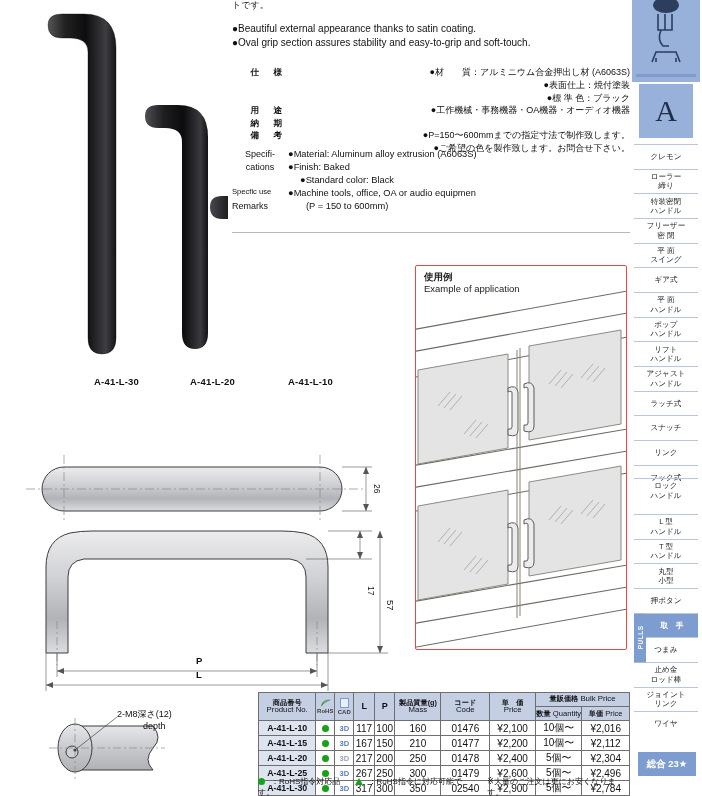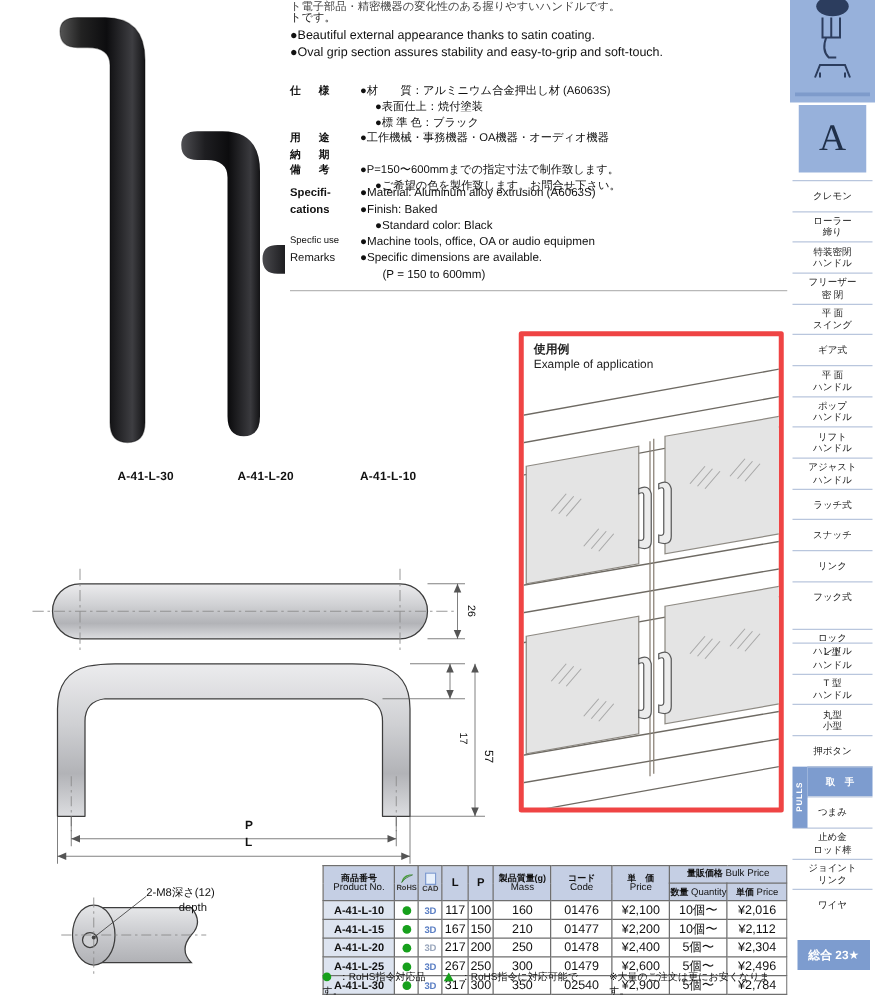--- a/index.html
+++ b/index.html
@@ -21,37 +21,37 @@
   .caption { position:absolute; font-size:9.5px; font-weight:bold; letter-spacing:.2px; color:#111; }
 
   
   #textblock { position:absolute; left:232px; top:0; width:398px; height:238px;
                font-size:9.2px; line-height:1.32; }
   #textblock .jp-lead { position:absolute; left:0; top:0; width:398px;
                         font-size:9px; color:#1a1a1a; }
   #textblock .jp-lead .clip { display:block; height:9px; overflow:hidden; opacity:.85; }
   .bullets-en { position:absolute; left:0; top:22px; width:398px; font-size:10px; line-height:1.35; }
   .bullets-en div { text-indent:-7px; padding-left:7px; }
-  .specs-jp { position:absolute; left:0; top:66px; width:398px; font-size:9px; line-height:1.42; }
+  .specs-jp { position:absolute; left:0; top:66px; width:398px; font-size:9px; line-height:1.42;text-align:right; }
   .specs-en { position:absolute; left:0; top:148px; width:398px; font-size:9.3px; line-height:1.4; }
   .spec-row { display:flex; }
   .spec-key { width:56px; flex:0 0 56px; font-weight:bold; font-size:8.6px; }
   .spec-key.jpk { letter-spacing:6px; }
   .spec-val { flex:1; }
   .spec-val .cont { display:block; padding-left:12px; }
   .hr-thin { position:absolute; left:0; top:232px; width:398px; height:1px; background:#b8b8b8; }
   .dimtxt { position:absolute; font-size:8.5px; color:#111; font-family:"Liberation Sans",sans-serif; }
   .vert { writing-mode:vertical-rl; }
 
   
   #enddetail { position:absolute; left:45px; top:700px; width:200px; height:90px; }
 
   
   #appbox { position:absolute; left:415px; top:265px; width:212px; height:385px;
-            border:4px solid #ef4444; background:#fff; border-radius:2px; overflow:hidden; }
+            border:1px solid #ef4444; background:#fff; border-radius:2px; overflow:hidden; }
   #appbox .ttl { position:absolute; left:8px; top:6px; z-index:4; }
   #appbox .ttl .jp { font-size:9.5px; font-weight:bold; color:#222; display:block; line-height:1.15;}
   #appbox .ttl .en { font-size:9.5px; color:#222; display:block; line-height:1.2;}
 
   
   #ptable { position:absolute; left:258px; top:692px; width:372px; }
   table { border-collapse:collapse; width:372px; font-size:8.6px; }
   th, td { border:1px solid #6f6f6f; text-align:center; padding:0; height:14px;
            font-family:"Liberation Sans",sans-serif; }
   thead th { background:#c5cfe4; font-weight:bold; line-height:1.05; font-size:7.6px; }
@@ -136,21 +136,20 @@
     </svg>
     <div class="caption-row">
       <span class="caption" style="left:94px;">A-41-L-30</span>
       <span class="caption" style="left:190px;">A-41-L-20</span>
       <span class="caption" style="left:288px;">A-41-L-10</span>
     </div>
   </div>
 
   <div id="textblock">
     <div class="jp-lead">
-      <span class="clip">ト電子部品・精密機器の変化性のある握りやすいハンドルです。</span>
       <span>トです。</span>
     </div>
 
     <div class="bullets-en">
       <div>●<span>Beautiful external appearance thanks to satin coating.</span></div>
       <div>●<span>Oval grip section assures stability and easy-to-grip and soft-touch.</span></div>
     </div>
 
     <div class="specs-jp">
       <div class="spec-row">
@@ -174,38 +173,37 @@
         <div class="spec-key jpk">備 考</div>
         <div class="spec-val">
           <div>●<span>P=150〜600mmまでの指定寸法で制作致します。</span></div>
           <div class="cont">●<span>ご希望の色を製作致します。お問合せ下さい。</span></div>
         </div>
       </div>
     </div>
 
     <div class="specs-en">
       <div class="spec-row">
-        <div class="spec-key" style="font-weight:bold;font-size:9px;white-space:pre-line;">Specifi-
+        <div class="spec-key" style="font-weight:normal;font-size:9px;white-space:pre-line;text-align:center;">Specifi-
 cations</div>
         <div class="spec-val">
           <div>●<span>Material: Aluminum alloy extrusion (A6063S)</span></div>
           <div>●<span>Finish: Baked</span></div>
           <div class="cont">●<span>Standard color: Black</span></div>
         </div>
       </div>
       <div class="spec-row">
         <div class="spec-key" style="font-weight:normal;font-size:7.6px;">Specfic use</div>
         <div class="spec-val">
           <div>●<span>Machine tools, office, OA or audio equipmen</span></div>
         </div>
       </div>
       <div class="spec-row">
         <div class="spec-key" style="font-weight:normal;font-size:9px;">Remarks</div>
         <div class="spec-val">
-          <div>●<span>Specific dimensions are available.</span></div>
           <div style="padding-left:18px;"><span>(P = 150 to 600mm)</span></div>
         </div>
       </div>
     </div>
     <div class="hr-thin"></div>
   </div>
 
   <div>
     <svg width="400" height="250" style="position:absolute;left:20px;top:445px;" viewBox="0 0 400 250">
       <defs>
@@ -558,21 +556,21 @@
       <div class="sb-item" style="top: 440px; height: 24.6667px;">
         <div>
           <span>リンク</span>
         </div>
       </div>
       <div class="sb-item" style="top: 464.667px; height: 24.6667px;">
         <div>
           <span>フック式</span>
         </div>
       </div>
-      <div class="sb-item" style="top: 503px; height: 24.6667px;">
+      <div class="sb-item" style="top: 478px; height: 24.6667px;">
         <div>
           <span>ロック</span>
           <span>ハンドル</span>
         </div>
       </div>
       <div class="sb-item" style="top: 514px; height: 24.6667px;">
         <div>
           <span>L 型</span>
           <span>ハンドル</span>
         </div>

